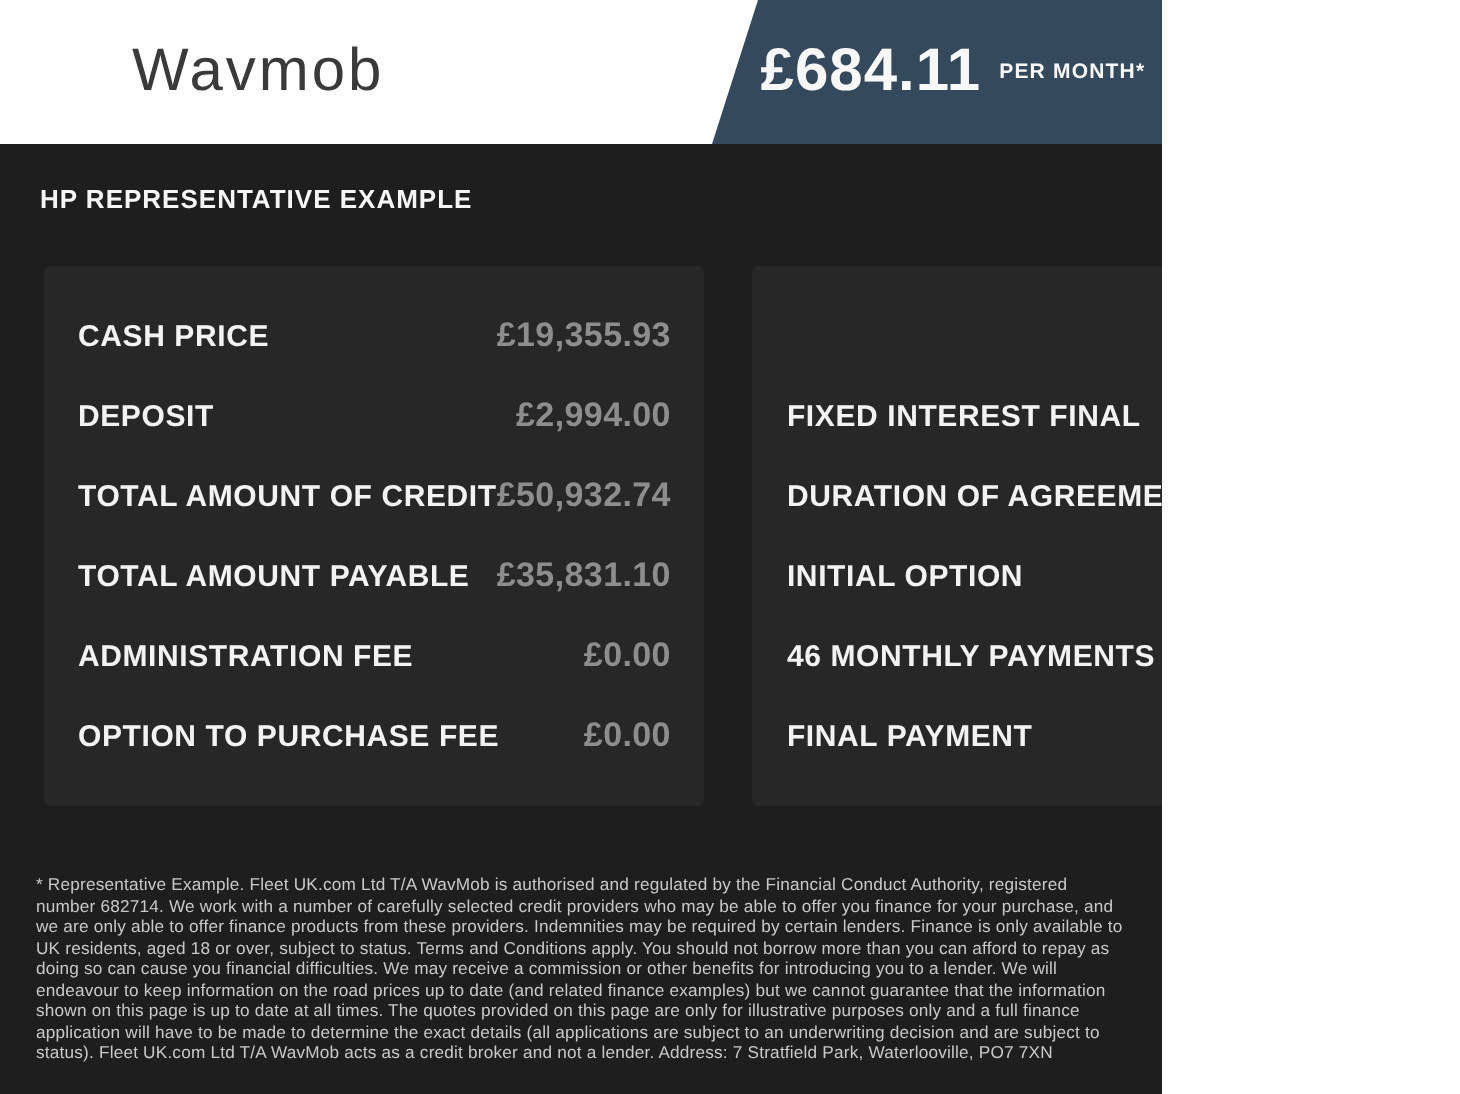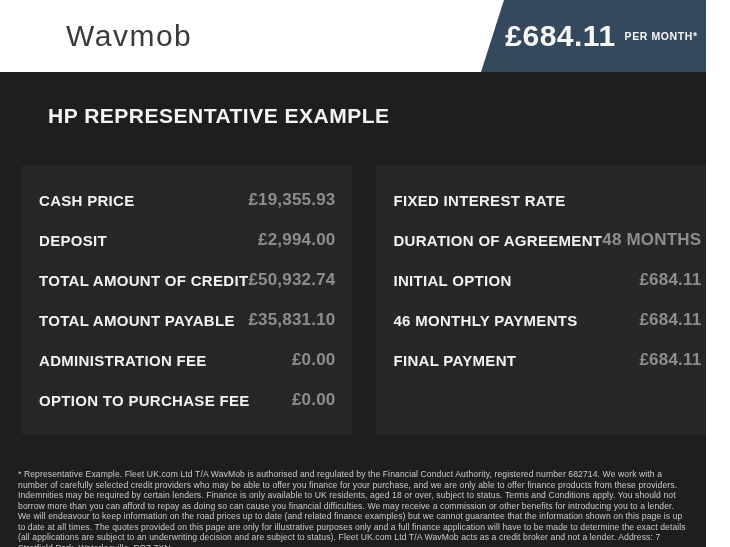--- a/index.html
+++ b/index.html
@@ -3,21 +3,21 @@
 <meta charset="utf-8">
 <style>
   html,body{margin:0;padding:0;}
   body{
     width:730px;height:547px;
     font-family:"Liberation Sans",sans-serif;
     background:#ffffff;
     -webkit-font-smoothing:antialiased;
   }
   .card{
-    width:706px;height:547px;
+    width:581px;height:547px;
     display:flex;flex-direction:column;
     background:#1e1e1e;
     overflow:hidden;
     position:relative;
   }
   
   .hdr{
     flex:0 0 72px;height:72px;
     background:#ffffff;
     position:relative;
@@ -42,39 +42,39 @@
   .price-amount{
     font-size:30px;font-weight:700;letter-spacing:0.5px;
   }
   .price-period{
     font-size:10.5px;font-weight:700;letter-spacing:0.6px;
     margin-left:9px;margin-top:0;
   }
   
   .main{flex:1;display:flex;flex-direction:column;}
   .page-title{
-    margin:16px;
-    padding:19px 20px 25px 32px;
-    font-size:21px;line-height:17px;
+    margin:0;
+    padding:19px 20px 25px 20px;
+    font-size:13px;line-height:17px;
     font-weight:700;
     color:#f5f5f5;
     letter-spacing:0.5px;
   }
   .panels{
     display:flex;
     gap:24px;
     margin:0 22px;
   }
   .panel{
     flex:1;
     background:#272727;
     border-radius:3px;
     padding:15px 17px;
     box-sizing:border-box;
-    display:flex;flex-direction:column;
+    display:flex;flex-direction:column;justify-content:flex-end;
   }
   .row{
     height:40px;
     display:flex;align-items:center;justify-content:space-between;
   }
   .row-label{
     font-size:15px;font-weight:700;
     color:#f2f2f2;
     letter-spacing:0.3px;
     white-space:nowrap;
@@ -135,21 +135,21 @@
           <span class="row-value">£0.00</span>
         </div>
         <div class="row">
           <span class="row-label">OPTION TO PURCHASE FEE</span>
           <span class="row-value">£0.00</span>
         </div>
       </section>
 
       <section class="panel">
         <div class="row">
-          <span class="row-label">FIXED INTEREST RATE</span>
+          <span class="row-label">FIXED INTEREST FINAL</span>
         </div>
         <div class="row">
           <span class="row-label">DURATION OF AGREEMENT</span>
           <span class="row-value">48 MONTHS</span>
         </div>
         <div class="row">
           <span class="row-label">INITIAL OPTION</span>
           <span class="row-value">£684.11</span>
         </div>
         <div class="row">

